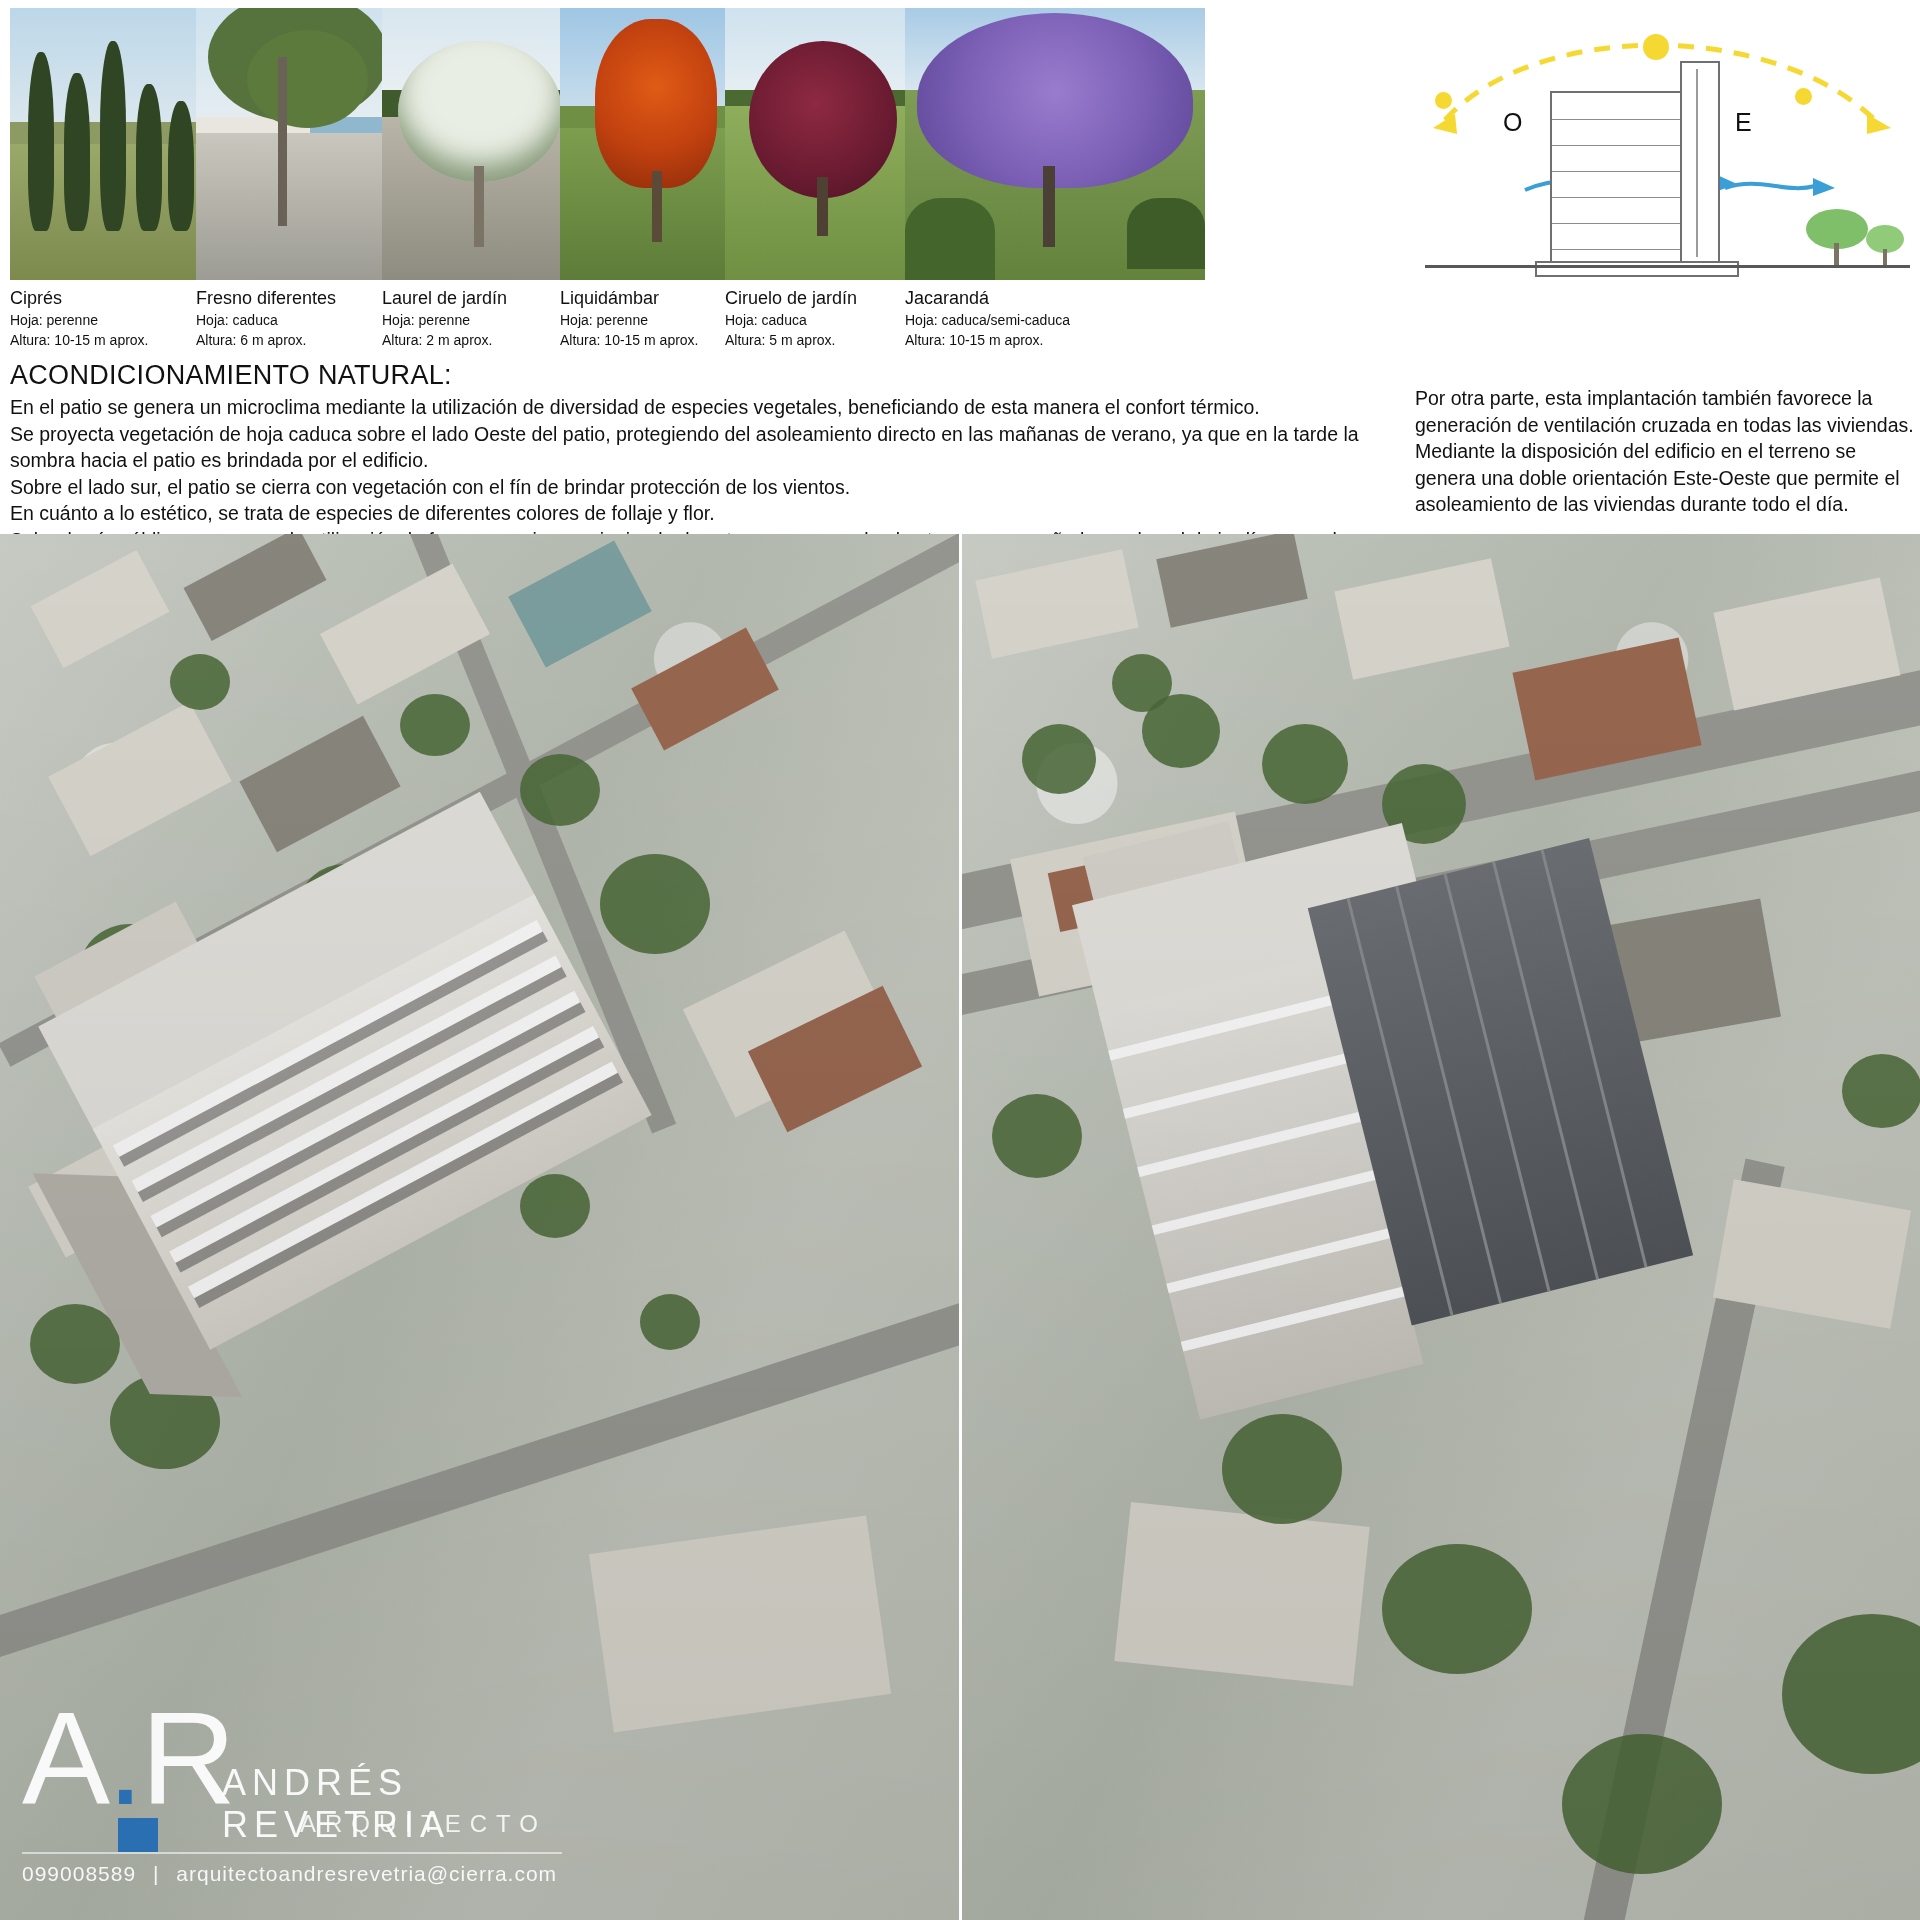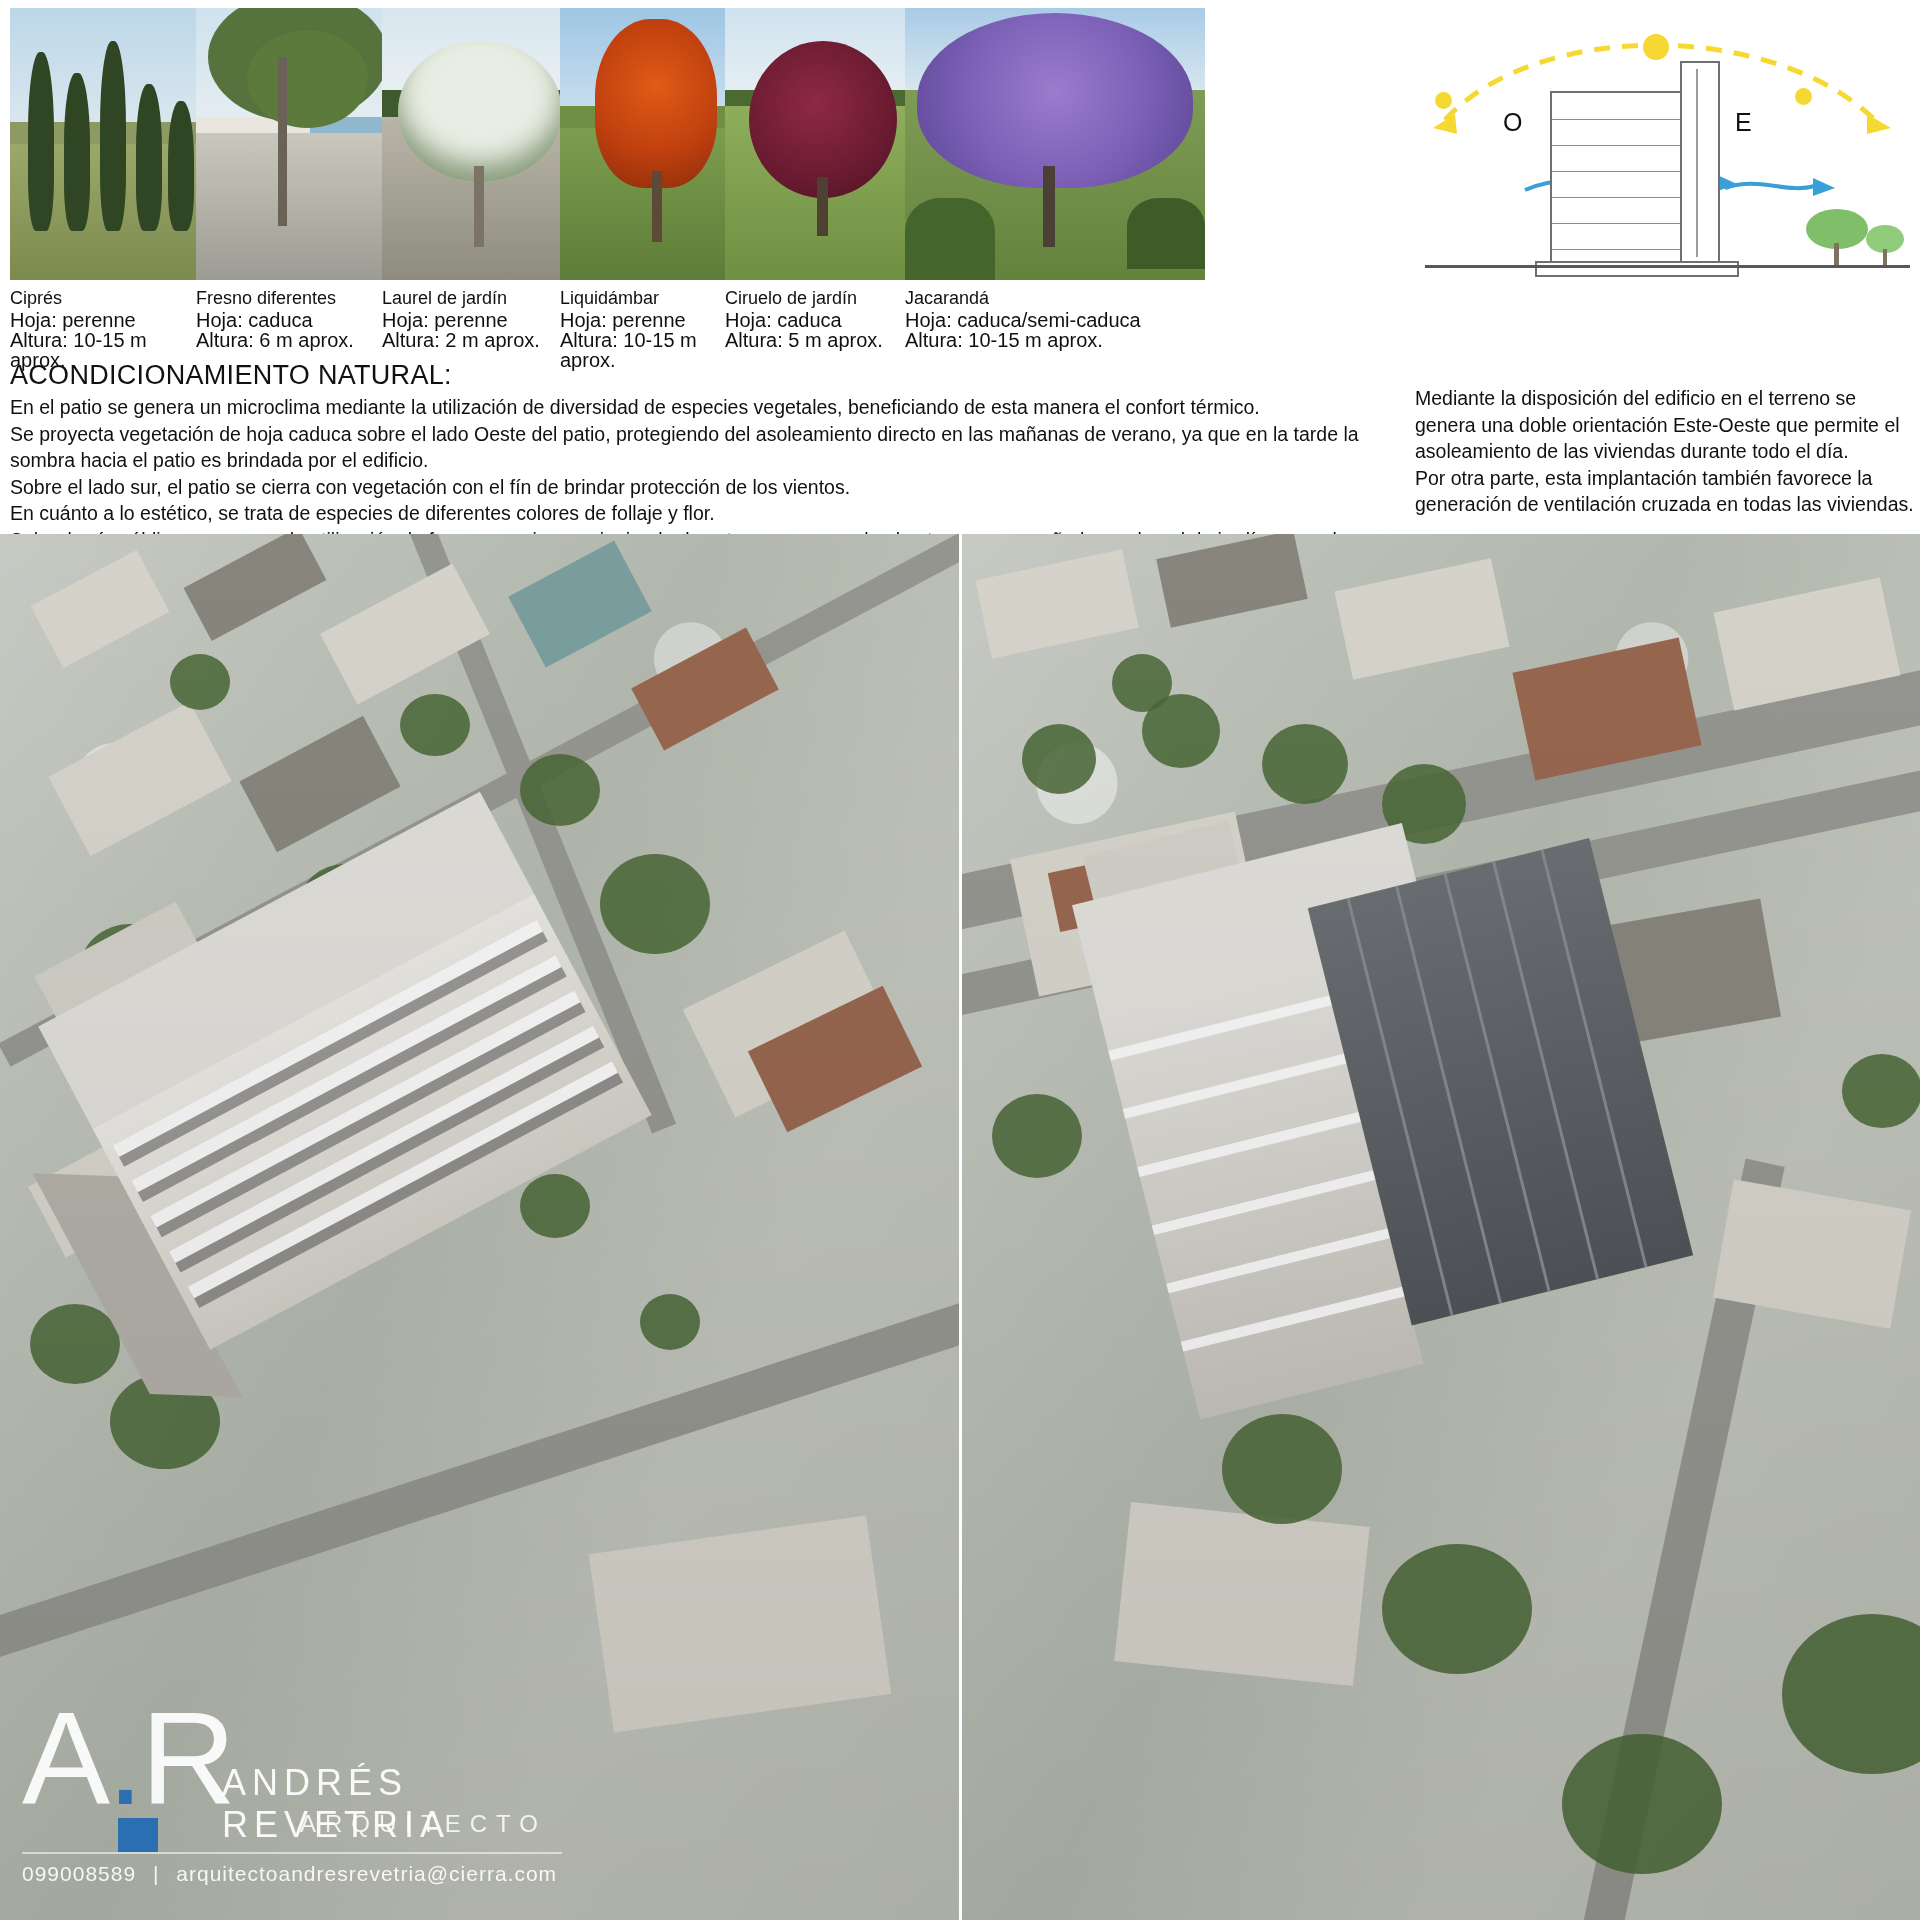--- a/index.html
+++ b/index.html
@@ -20,21 +20,21 @@
   .species{
     position:absolute;top:8px;width:196px;
   }
   .species .photo{
     width:196px;height:272px;border:0;overflow:hidden;position:relative;
   }
   .species .caption{
     padding-top:8px;font-size:17px;line-height:20px;color:#111;
   }
   .species .caption .name{font-size:18px;margin-bottom:2px;}
-  .species .caption .line{font-size:20px;}
+  .species .caption .line{font-size:14px;}
 
   
   .ph{position:absolute;inset:0;}
   .sky{position:absolute;left:0;right:0;top:0;height:55%;}
   .ground{position:absolute;left:0;right:0;bottom:0;height:45%;}
 
   
   .cyp .sky{background:linear-gradient(#bcd7e8,#dfe9ef);height:50%}
   .cyp .ground{background:linear-gradient(#9aa86a,#7d8a4e);height:50%}
   .cyp .hill{position:absolute;left:0;right:0;top:42%;height:18%;background:#8d9a63;}
@@ -328,22 +328,22 @@
 
   <div class="para-left">
     <div>En el patio se genera un microclima mediante la utilización de diversidad de especies vegetales, beneficiando de esta manera el confort térmico.</div>
     <div>Se proyecta vegetación de hoja caduca sobre el lado Oeste del patio, protegiendo del asoleamiento directo en las mañanas de verano, ya que en la tarde la sombra hacia el patio es brindada por el edificio.</div>
     <div>Sobre el lado sur, el patio se cierra con vegetación con el fín de brindar protección de los vientos.</div>
     <div>En cuánto a lo estético, se trata de especies de diferentes colores de follaje y flor.</div>
     <div>Sobre la vía pública se propone la utilización de fresno americano, siguiendo de esta manera acorde al entorno, acompañado con laurel de jardín en modo decorativo.</div>
   </div>
 
   <div class="para-right">
+    <div>Por otra parte, esta implantación también favorece la generación de ventilación cruzada en todas las viviendas.</div>
     <div>Mediante la disposición del edificio en el terreno se genera una doble orientación Este-Oeste que permite el asoleamiento de las viviendas durante todo el día.</div>
-    <div>Por otra parte, esta implantación también favorece la generación de ventilación cruzada en todas las viviendas.</div>
   </div>
 
   <div class="renders">
 
     <div class="render left">
       <div class="aerial">
         <div class="urban"></div>
 
         <div class="street" style="left:-60px;top:250px;width:1100px;height:26px;transform:rotate(-28deg)"></div>
         <div class="street" style="left:-40px;top:900px;width:1200px;height:40px;transform:rotate(-18deg)"></div>

